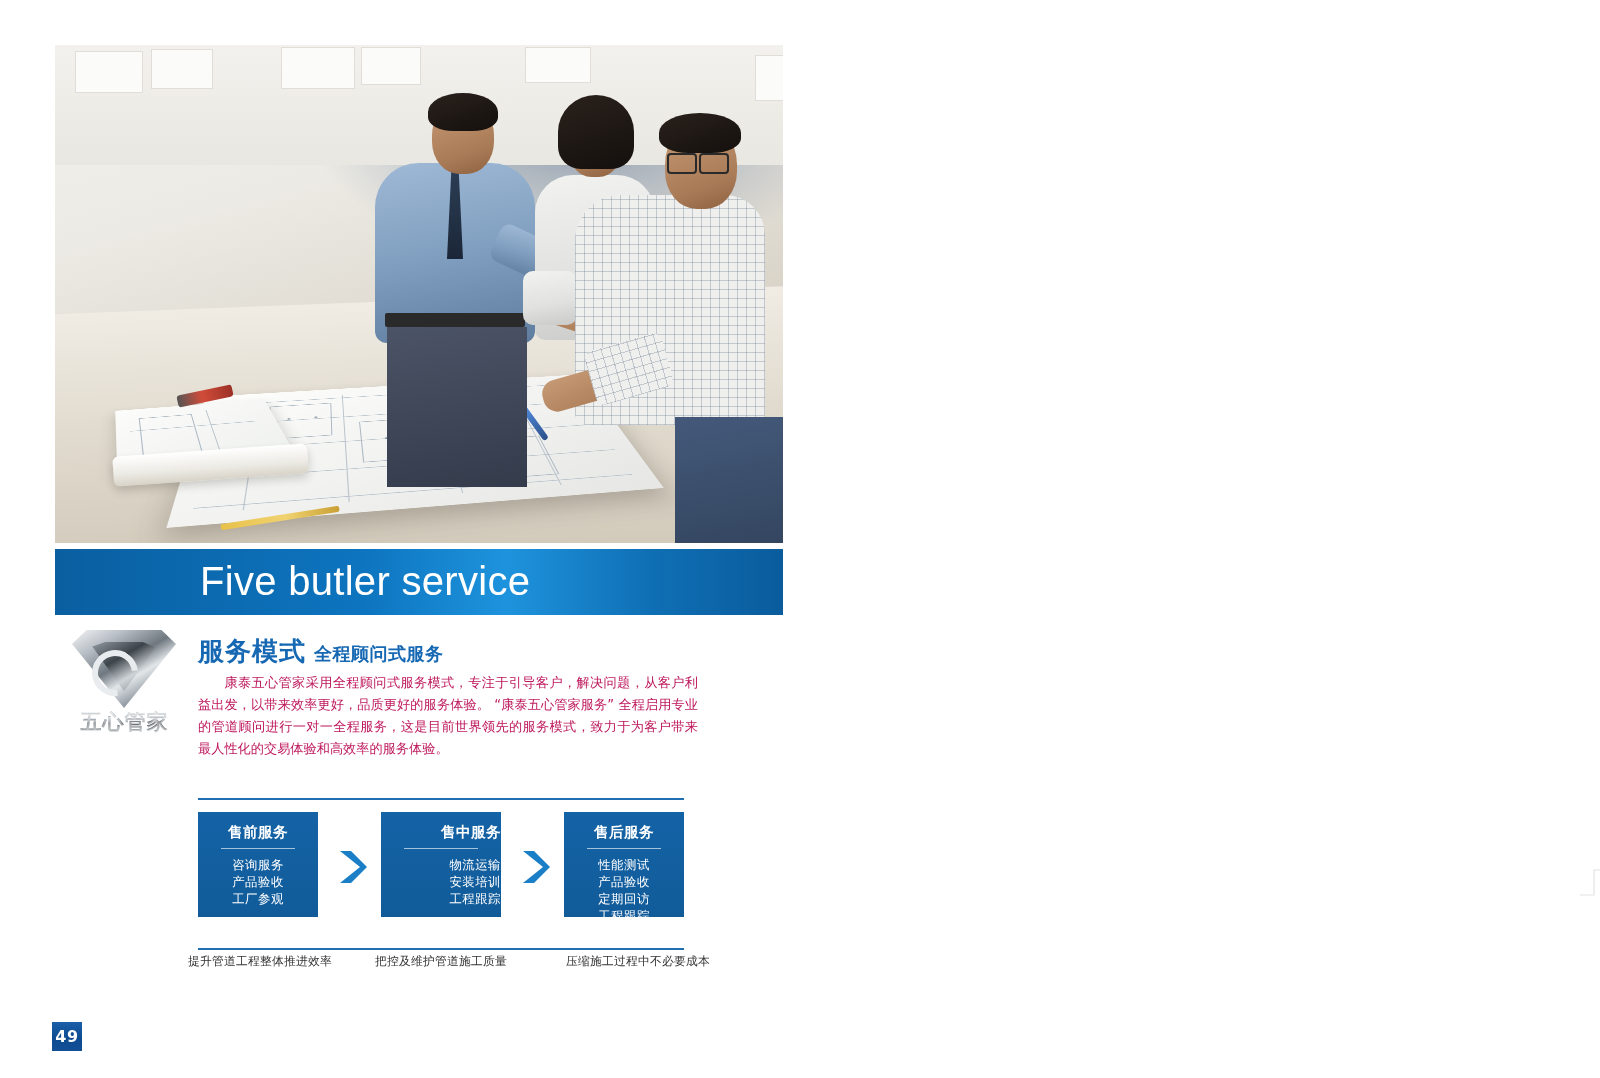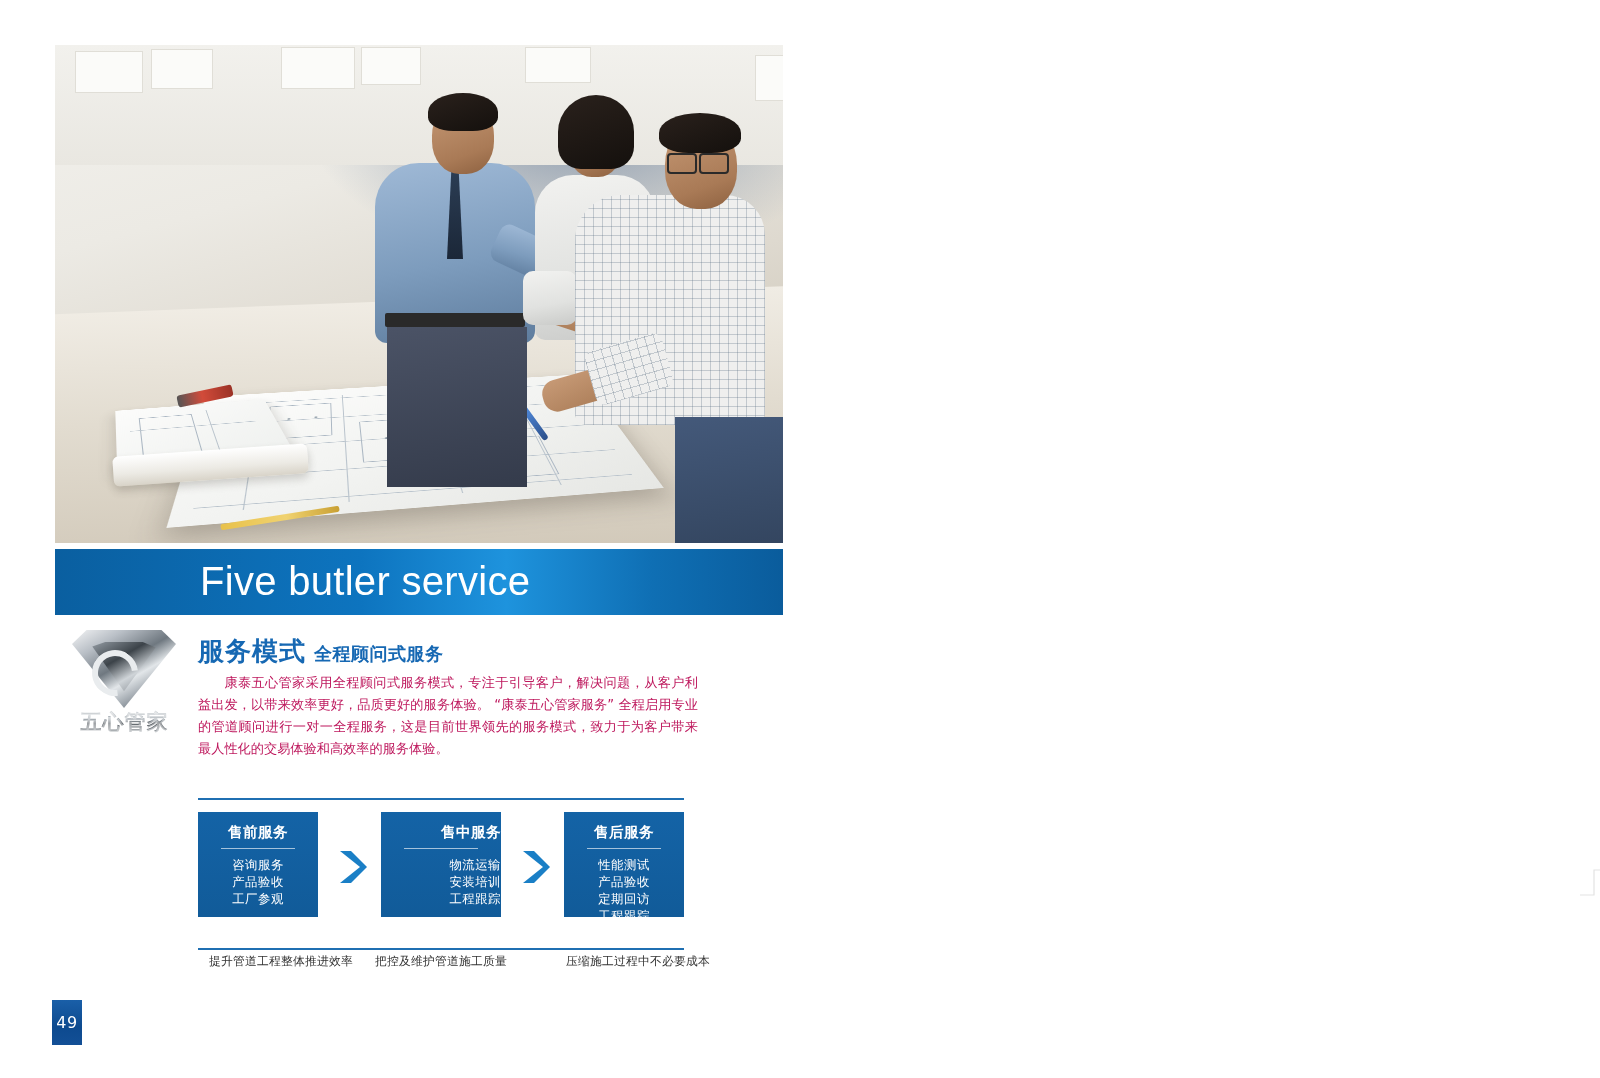--- a/index.html
+++ b/index.html
@@ -7,25 +7,26 @@
     width:1600px;height:1078px;position:relative;overflow:hidden;
     font-family:"DejaVu Sans","Liberation Sans",sans-serif;
     color:#3a3a3a;
   }
   .page{position:absolute;top:0;width:800px;height:1078px;background:#fff;}
   .page-left{left:0;}
   .page-right{left:800px;}
 
   
   .pagenum{
-    position:absolute;width:30px;height:45px;
+    position:absolute;width:30px;height:29px;
     background:linear-gradient(180deg,#1a5fa8 0%,#0d4a8f 60%,#134f96 100%);
-    color:#fff;font-size:16px;font-weight:normal;
+    color:#fff;font-size:16px;font-weight:bold;
     display:flex;align-items:center;justify-content:center;
     letter-spacing:0.5px;
+    margin-top:22px;
   }
   .pagenum-left{left:52px;top:1000px;}
 
   
   .hero{
     position:absolute;left:55px;top:45px;width:728px;height:498px;
     overflow:hidden;background:#d9d5cc;
   }
   .hero-bg{position:absolute;inset:0;
     background:
@@ -281,21 +282,21 @@
 
     <div class="flow-box" style="left:366px;">
       <div class="fb-title">售后服务</div>
       <div class="fb-sep"></div>
       <div class="fb-item">性能测试</div>
       <div class="fb-item">产品验收</div>
       <div class="fb-item">定期回访</div>
       <div class="fb-item">工程跟踪</div>
     </div>
 
-    <div class="flow-cap" style="left:-10px;margin-left:21px;">提升管道工程整体推进效率</div>
+    <div class="flow-cap" style="left:-10px;">提升管道工程整体推进效率</div>
     <div class="flow-cap" style="left:173px;">把控及维护管道施工质量</div>
     <div class="flow-cap" style="left:368px;">压缩施工过程中不必要成本</div>
   </div>
   <div class="rule" style="left:198px;top:948px;width:486px;"></div>
 
   <div class="pagenum pagenum-left">49</div>
 </div>
 
 <div class="page page-right">
 

